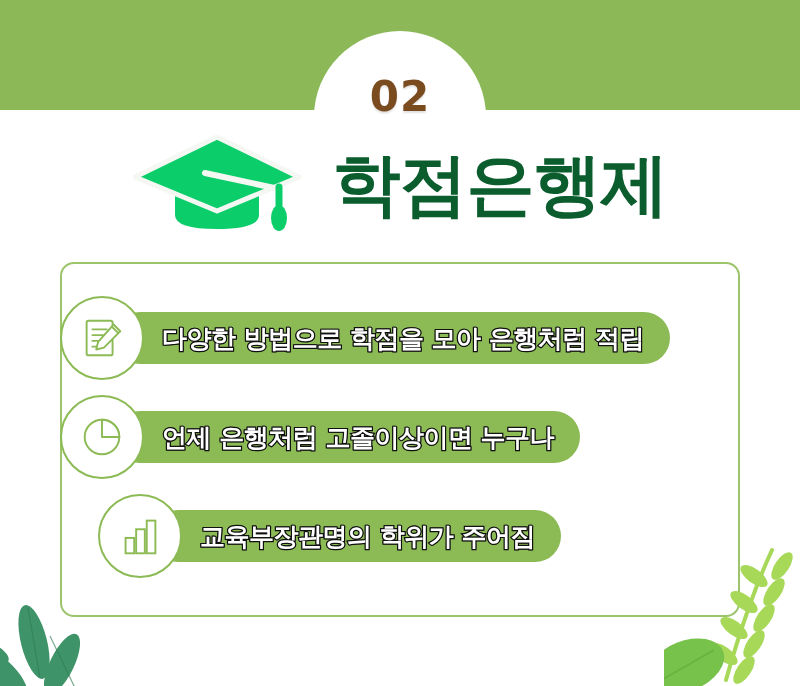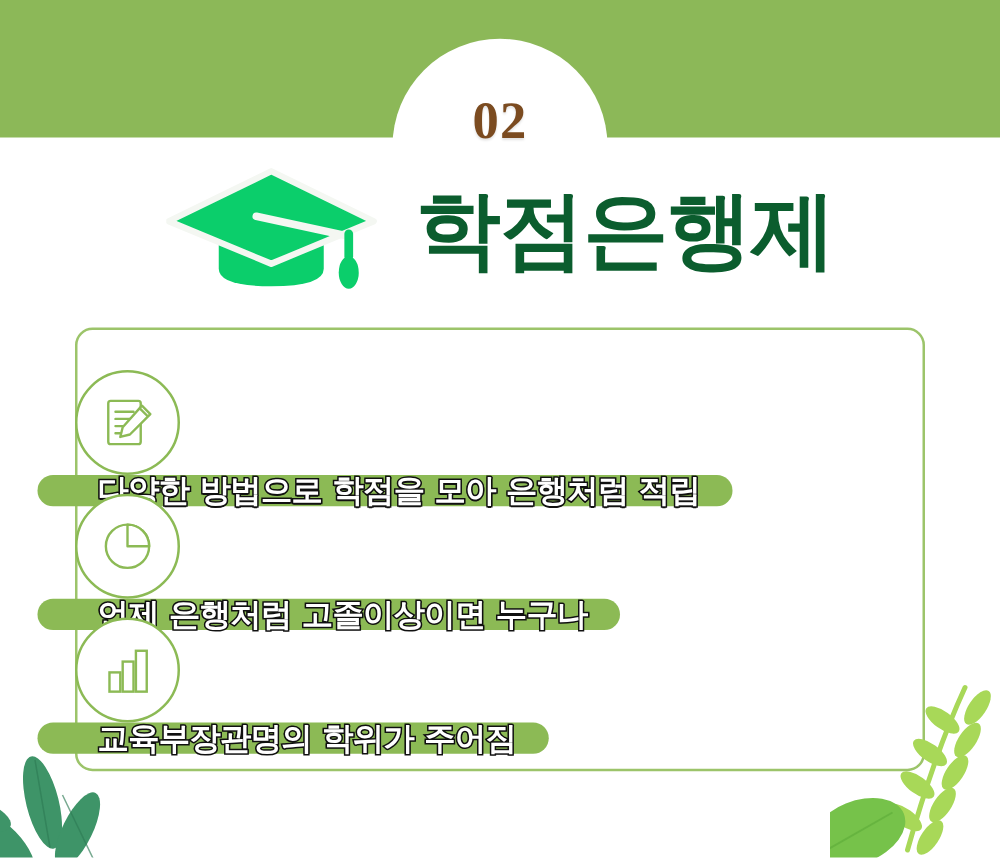--- a/index.html
+++ b/index.html
@@ -49,21 +49,20 @@
     position: absolute;
     left: 50%;
     top: 76px;
     transform: translateX(-50%);
     color: #7B4B20;
     font-size: 42px;
     font-weight: 700;
     letter-spacing: 1px;
     line-height: 1;
     text-shadow: 0 2px 2px rgba(0,0,0,0.12);
-    font-family: Liberation Serif, serif;
   }
 
   
   .title-row {
     position: absolute;
     left: 0;
     top: 126px;
     width: 800px;
     height: 118px;
     display: flex;
@@ -104,26 +103,25 @@
     top: 290px;
     width: 690px;
     height: 310px;
   }
 
   .feature-row {
     position: absolute;
     left: 0;
     height: 84px;
     display: flex;
-    align-items: flex-start;
-    flex-direction: column;
+    align-items: center;
   }
   .feature-row.r1 { top: 6px; }
   .feature-row.r2 { top: 105px; }
-  .feature-row.r3 { top: 204px; }
+  .feature-row.r3 { top: 204px; padding-left: 38px; }
 
   .icon-badge {
     position: relative;
     z-index: 2;
     width: 84px;
     height: 84px;
     border-radius: 50%;
     background: #ffffff;
     border: 2px solid #8CBA55;
     box-sizing: border-box;

